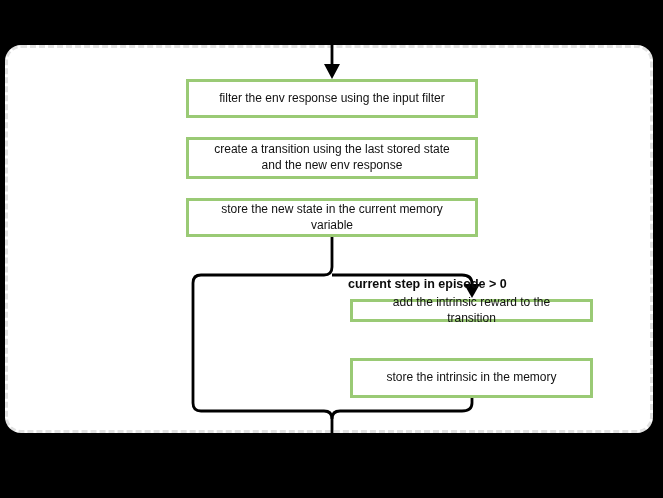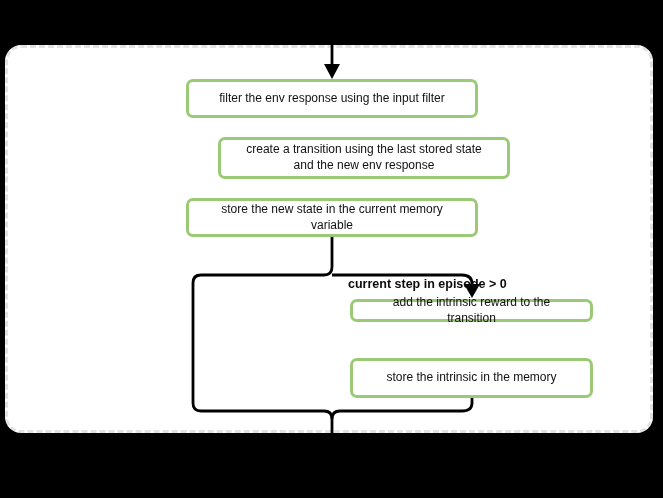--- a/index.html
+++ b/index.html
@@ -33,32 +33,32 @@
     font-size: 21px;
     font-weight: bold;
     color: #ffffff;
     letter-spacing: 0.2px;
   }
   .node {
     position: absolute;
     box-sizing: border-box;
     background: #ffffff;
     border: 3px solid #9aca75;
-    border-radius: 7px;
+    border-radius: 0;
     display: flex;
     align-items: center;
     justify-content: center;
     text-align: center;
     font-size: 12px;
     line-height: 1.3;
     color: #111111;
     padding: 2px 14px;
   }
   .node-1 { left: 186px; top: 79px;  width: 292px; height: 39px; }
-  .node-2 { left: 186px; top: 137px; width: 292px; height: 42px; margin-left: 32px; }
+  .node-2 { left: 186px; top: 137px; width: 292px; height: 42px; }
   .node-3 { left: 186px; top: 198px; width: 292px; height: 39px; }
   .node-4 { left: 350px; top: 299px; width: 243px; height: 23px; }
   .node-5 { left: 350px; top: 358px; width: 243px; height: 40px; }
   .condition-label {
     position: absolute;
     left: 348px;
     top: 255px;
     font-size: 12.5px;
     font-weight: bold;
     color: #0b0b0b;

